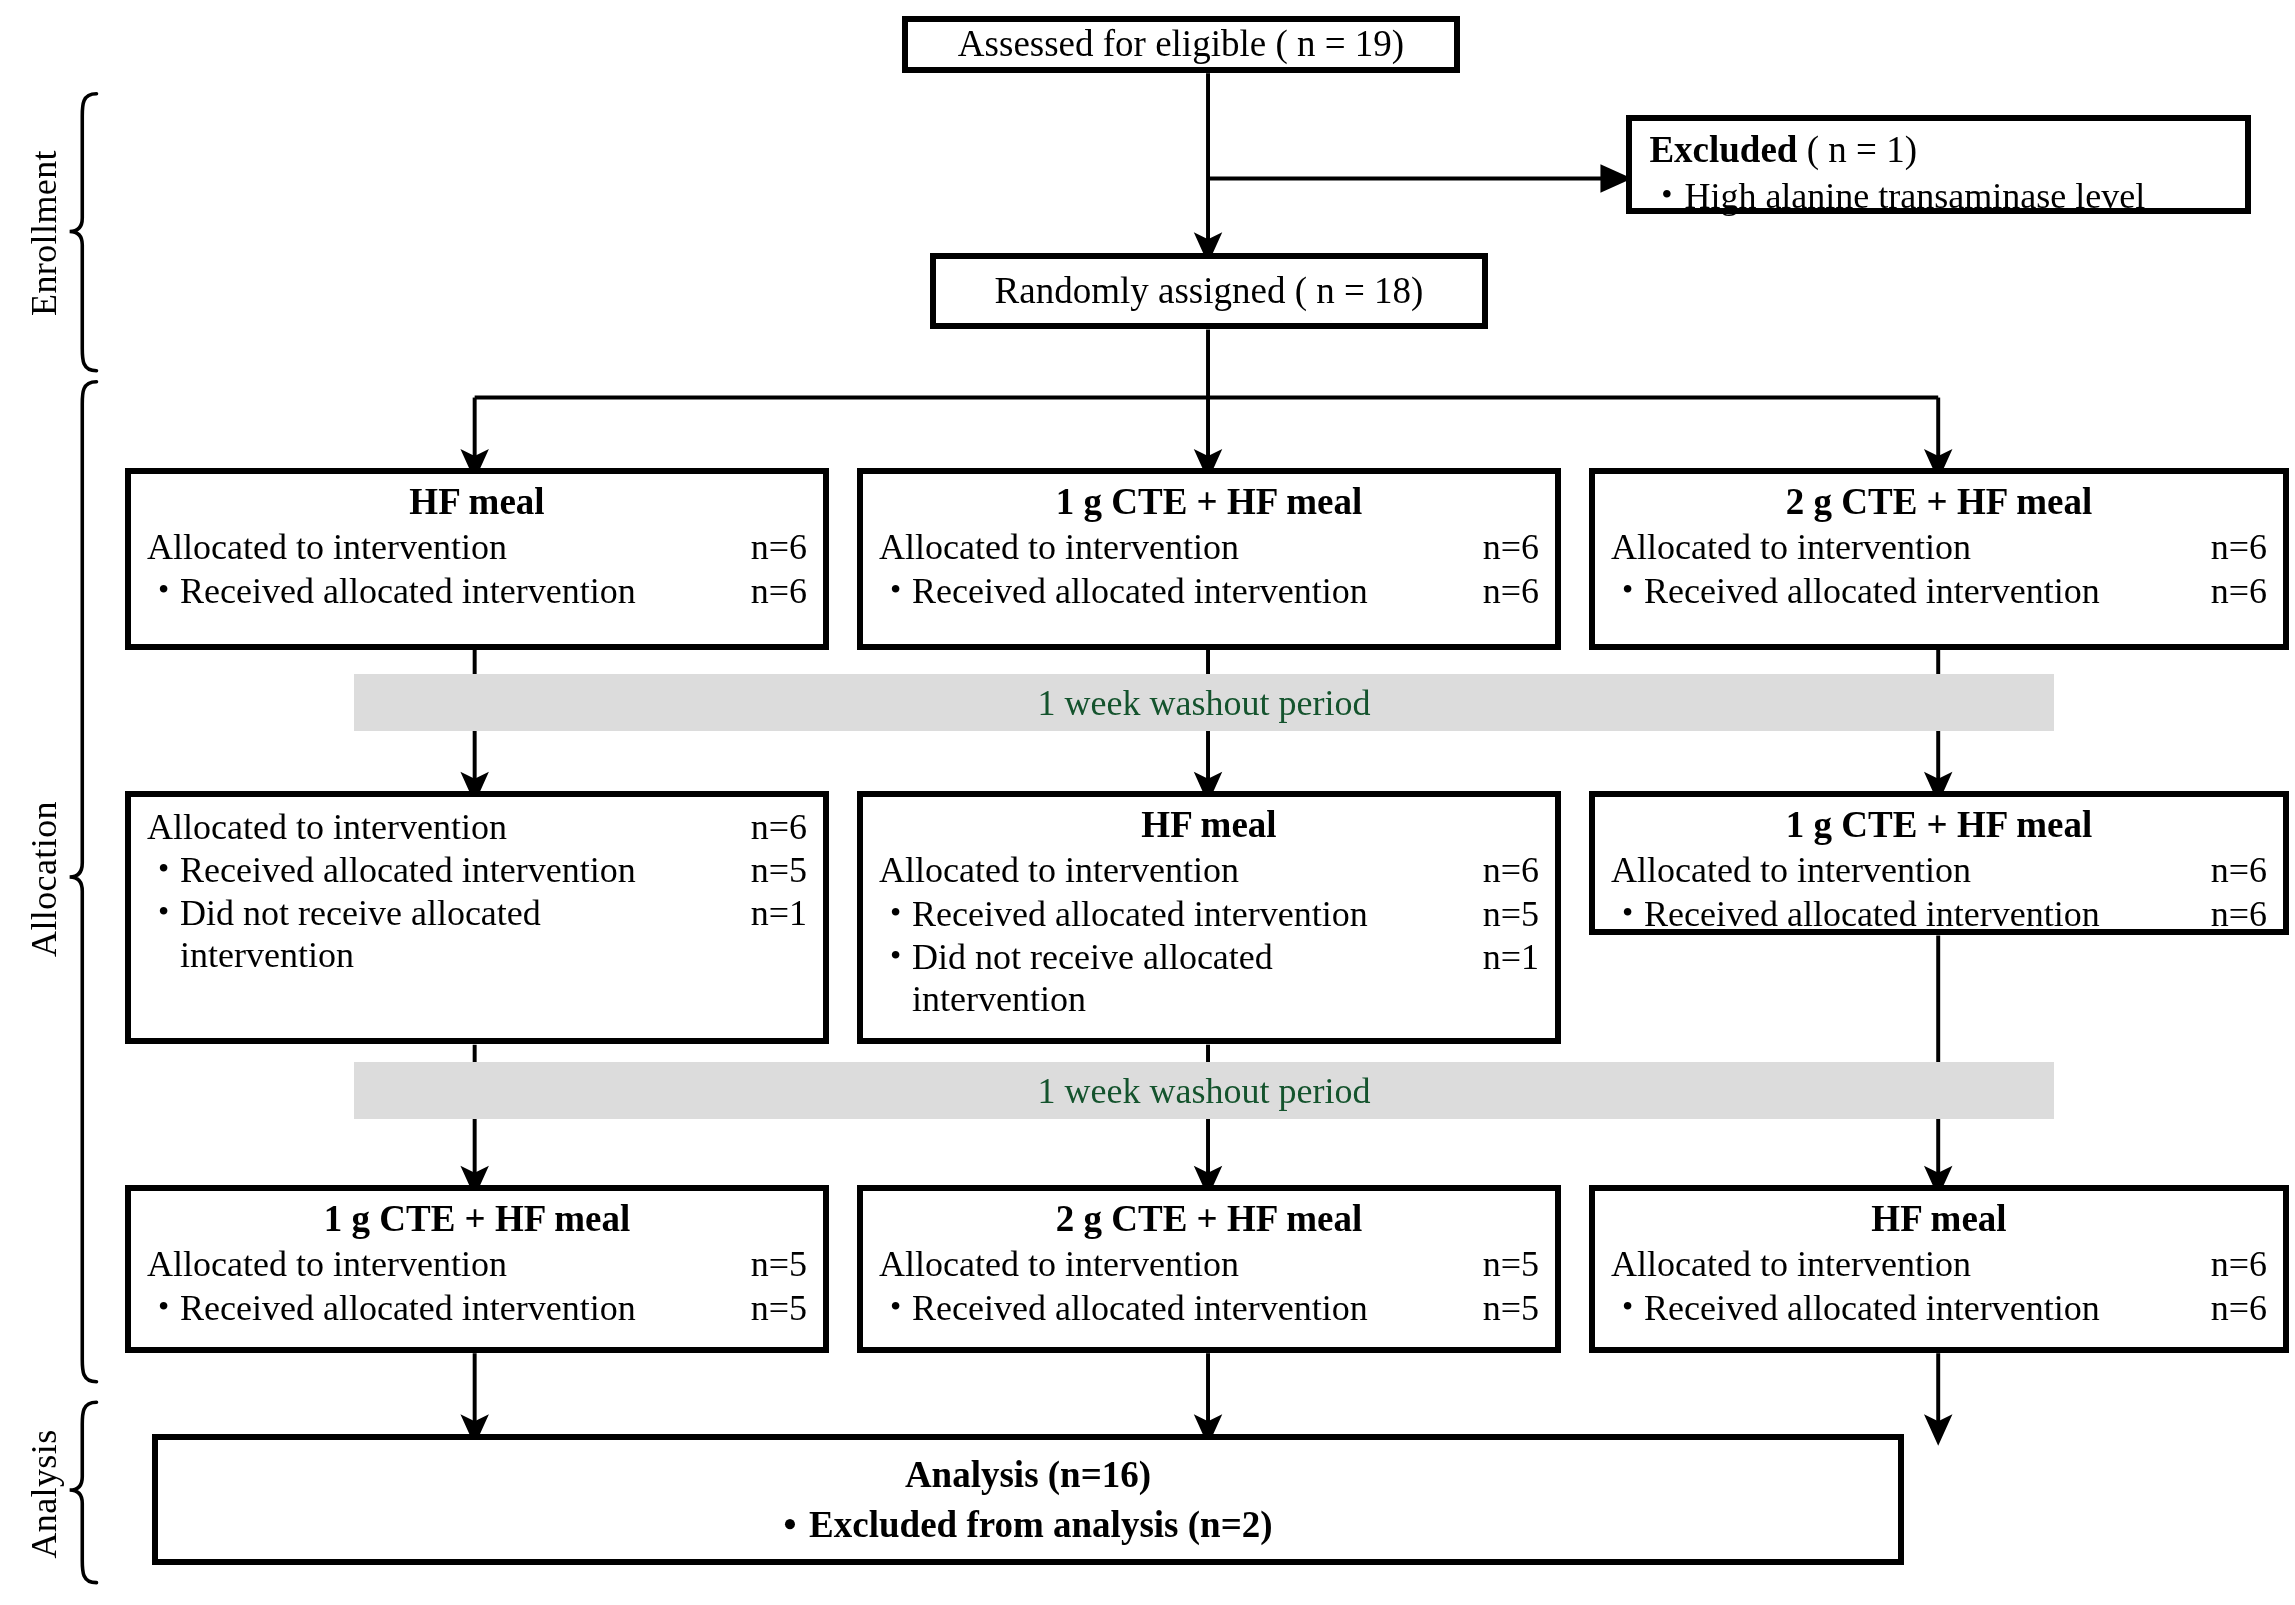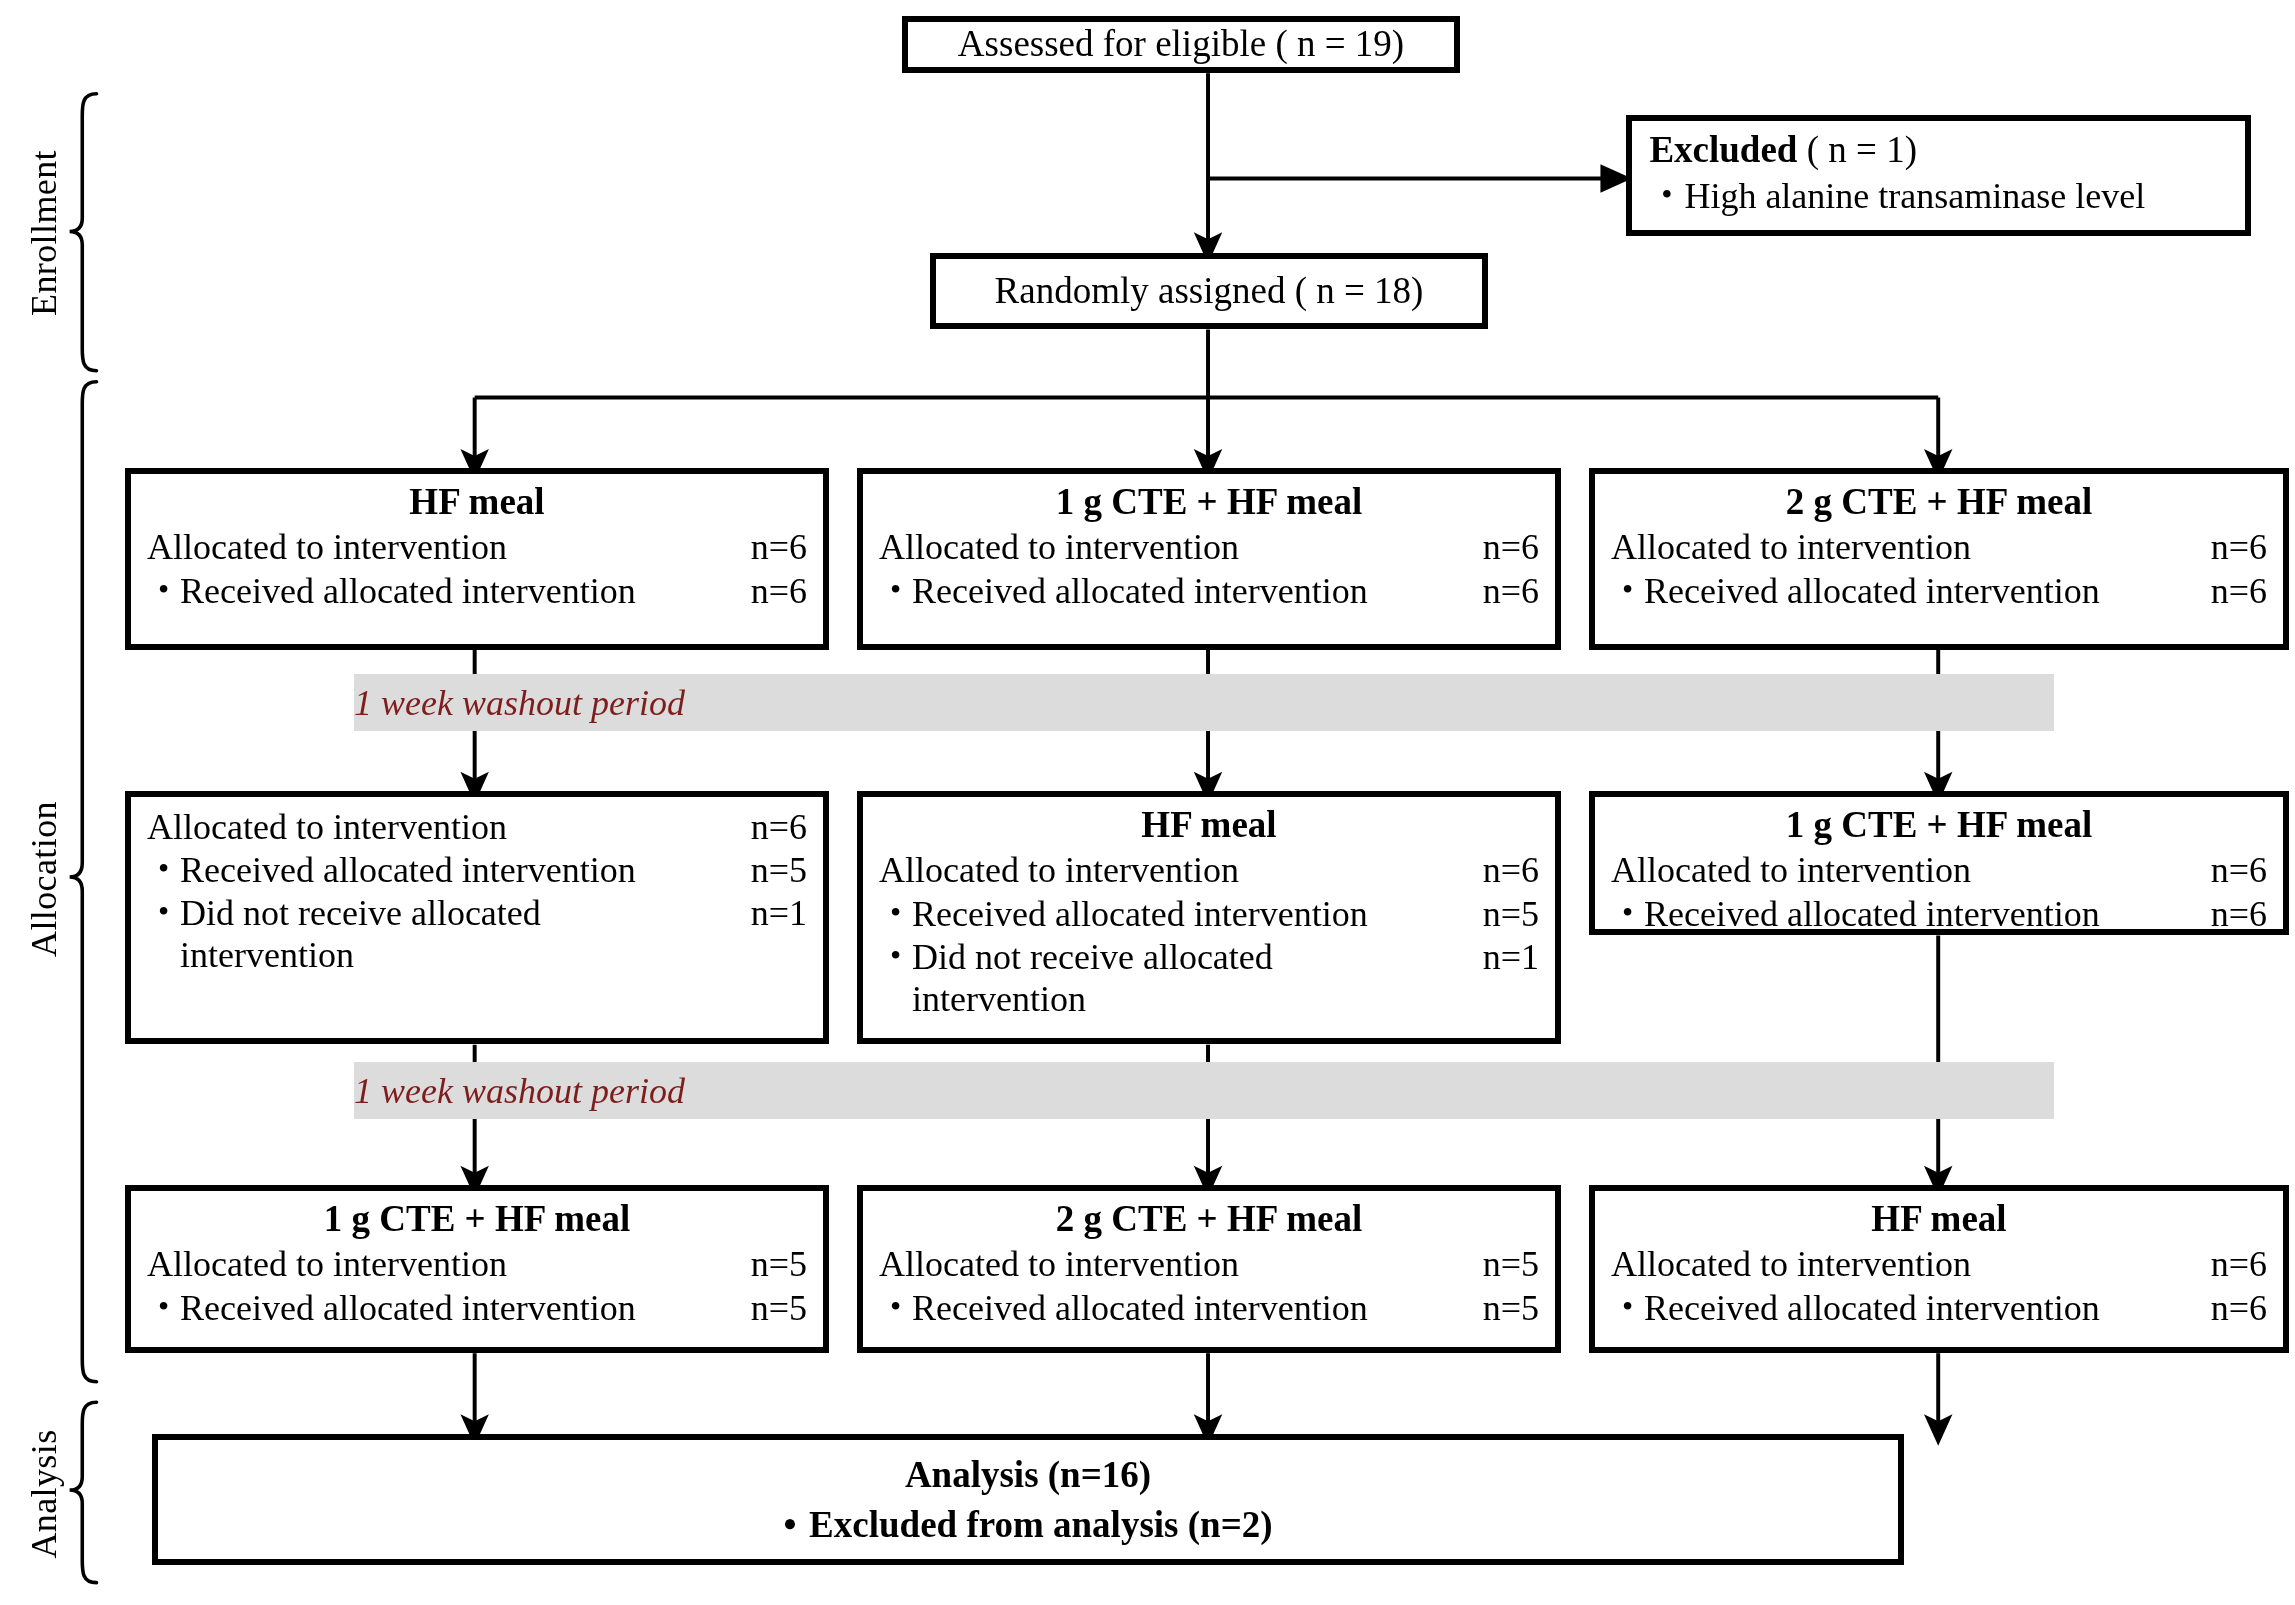--- a/index.html
+++ b/index.html
@@ -97,23 +97,23 @@
     margin-top: 4.7px;
   }
   .excl-row .bullet { width: 35px; flex: 0 0 35px; text-align: center; font-size: 32px; }
 
   
   .washout {
     position: absolute;
     background: #dcdcdc;
     display: flex;
     align-items: center;
+    justify-content: center;
     font-size: 36px;
-    color: #7f1d1d;
-    font-style: italic;
+    color: #14532d;
   }
 
   
   .analysis-inner {
     text-align: center;
     font-weight: bold;
     font-size: 37px;
     line-height: 1.35;
     width: 100%;
   }
@@ -185,21 +185,21 @@
   <div class="stage-label" style="left:-71px; top:212px; width:229px; text-align:center; transform:rotate(-90deg);">Enrollment</div>
 
   <div class="stage-label" style="left:-67px; top:858px; width:222px; text-align:center; transform:rotate(-90deg);">Allocation</div>
 
   <div class="stage-label" style="left:-53px; top:1473px; width:194px; text-align:center; transform:rotate(-90deg);">Analysis</div>
 
   <div class="node node-center" style="left:902px; top:16px; width:558px; height:57px; padding:0 14.2px;">
     <span class="line">Assessed for eligible ( n = 19)</span>
   </div>
 
-  <div class="node" style="left:1626px; top:115px; width:625px; height:121px; padding:8px 17.4px;">
+  <div class="node" style="left:1626px; top:115px; width:625px; height:99px; padding:8px 17.4px;">
     <div class="excl-title">
       <b>Excluded</b><span> ( n = 1)</span>
     </div>
     <div class="excl-row">
       <span class="bullet">•</span>
       <span>High alanine transaminase level</span>
     </div>
   </div>
 
   <div class="node node-center" style="left:930px; top:253px; width:558px; height:76px; padding:0 20px;">

